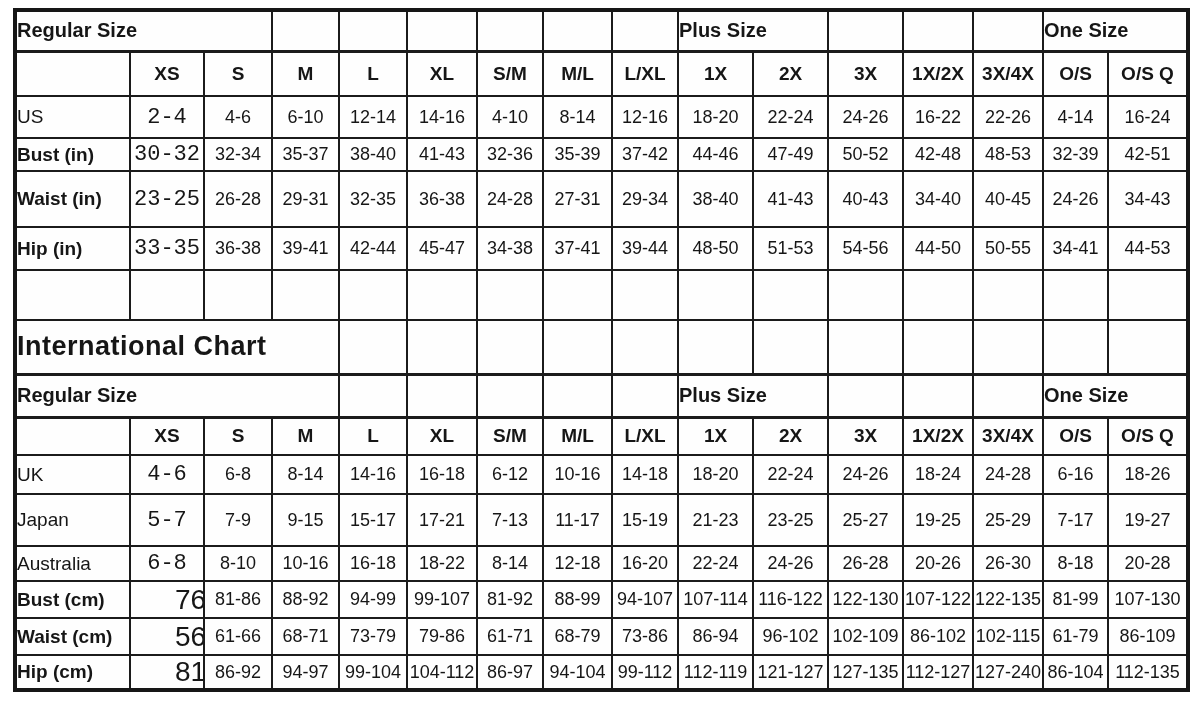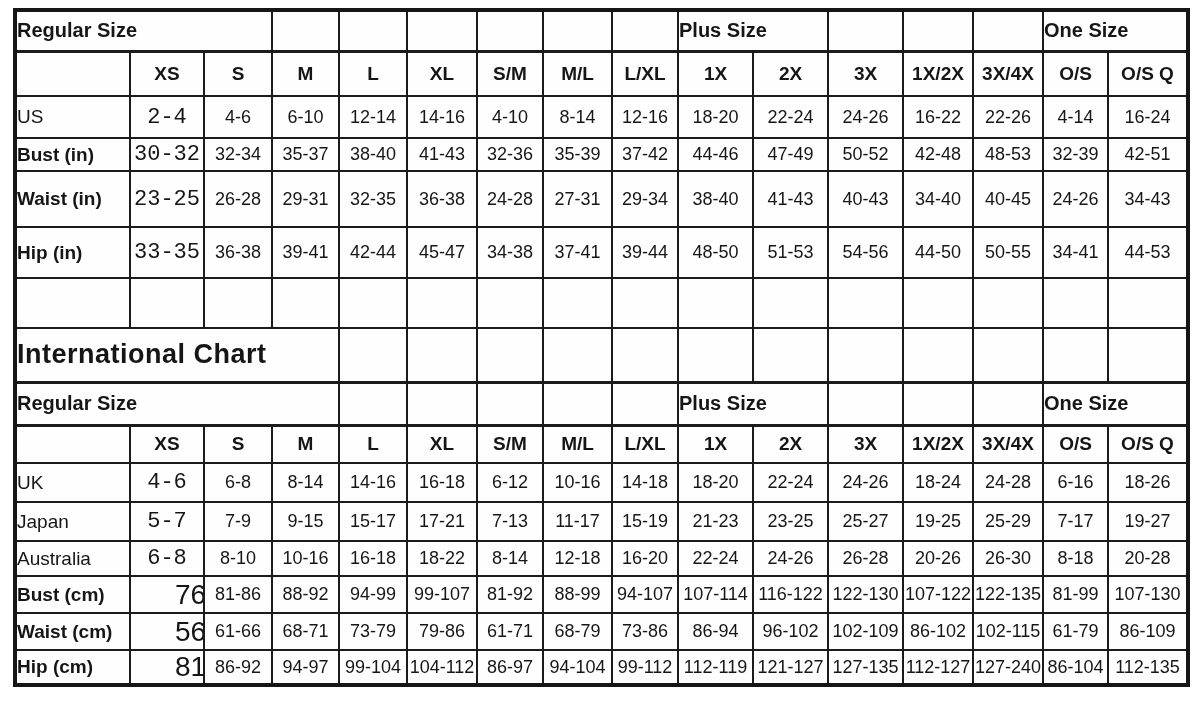--- a/index.html
+++ b/index.html
@@ -169,21 +169,21 @@
           <td class="value-cell"><span>27-31</span></td>
           <td class="value-cell"><span>29-34</span></td>
           <td class="value-cell bl"><span>38-40</span></td>
           <td class="value-cell"><span>41-43</span></td>
           <td class="value-cell"><span>40-43</span></td>
           <td class="value-cell"><span>34-40</span></td>
           <td class="value-cell"><span>40-45</span></td>
           <td class="value-cell bl"><span>24-26</span></td>
           <td class="value-cell"><span>34-43</span></td>
         </tr>
-        <tr style="height: 51px; margin-top: 24px;">
+        <tr style="height: 43px; margin-top: 24px;">
           <td class="label-cell b"><span>Hip (in)</span></td>
           <td class="value-cell xs"><span>33-35</span></td>
           <td class="value-cell"><span>36-38</span></td>
           <td class="value-cell"><span>39-41</span></td>
           <td class="value-cell"><span>42-44</span></td>
           <td class="value-cell"><span>45-47</span></td>
           <td class="value-cell"><span>34-38</span></td>
           <td class="value-cell"><span>37-41</span></td>
           <td class="value-cell"><span>39-44</span></td>
           <td class="value-cell bl"><span>48-50</span></td>
@@ -269,21 +269,21 @@
           <td class="value-cell"><span>10-16</span></td>
           <td class="value-cell"><span>14-18</span></td>
           <td class="value-cell bl"><span>18-20</span></td>
           <td class="value-cell"><span>22-24</span></td>
           <td class="value-cell"><span>24-26</span></td>
           <td class="value-cell"><span>18-24</span></td>
           <td class="value-cell"><span>24-28</span></td>
           <td class="value-cell bl"><span>6-16</span></td>
           <td class="value-cell"><span>18-26</span></td>
         </tr>
-        <tr style="height: 39px;">
+        <tr style="height: 52px;">
           <td class="label-cell"><span>Japan</span></td>
           <td class="value-cell xs"><span>5-7</span></td>
           <td class="value-cell"><span>7-9</span></td>
           <td class="value-cell"><span>9-15</span></td>
           <td class="value-cell"><span>15-17</span></td>
           <td class="value-cell"><span>17-21</span></td>
           <td class="value-cell"><span>7-13</span></td>
           <td class="value-cell"><span>11-17</span></td>
           <td class="value-cell"><span>15-19</span></td>
           <td class="value-cell bl"><span>21-23</span></td>

